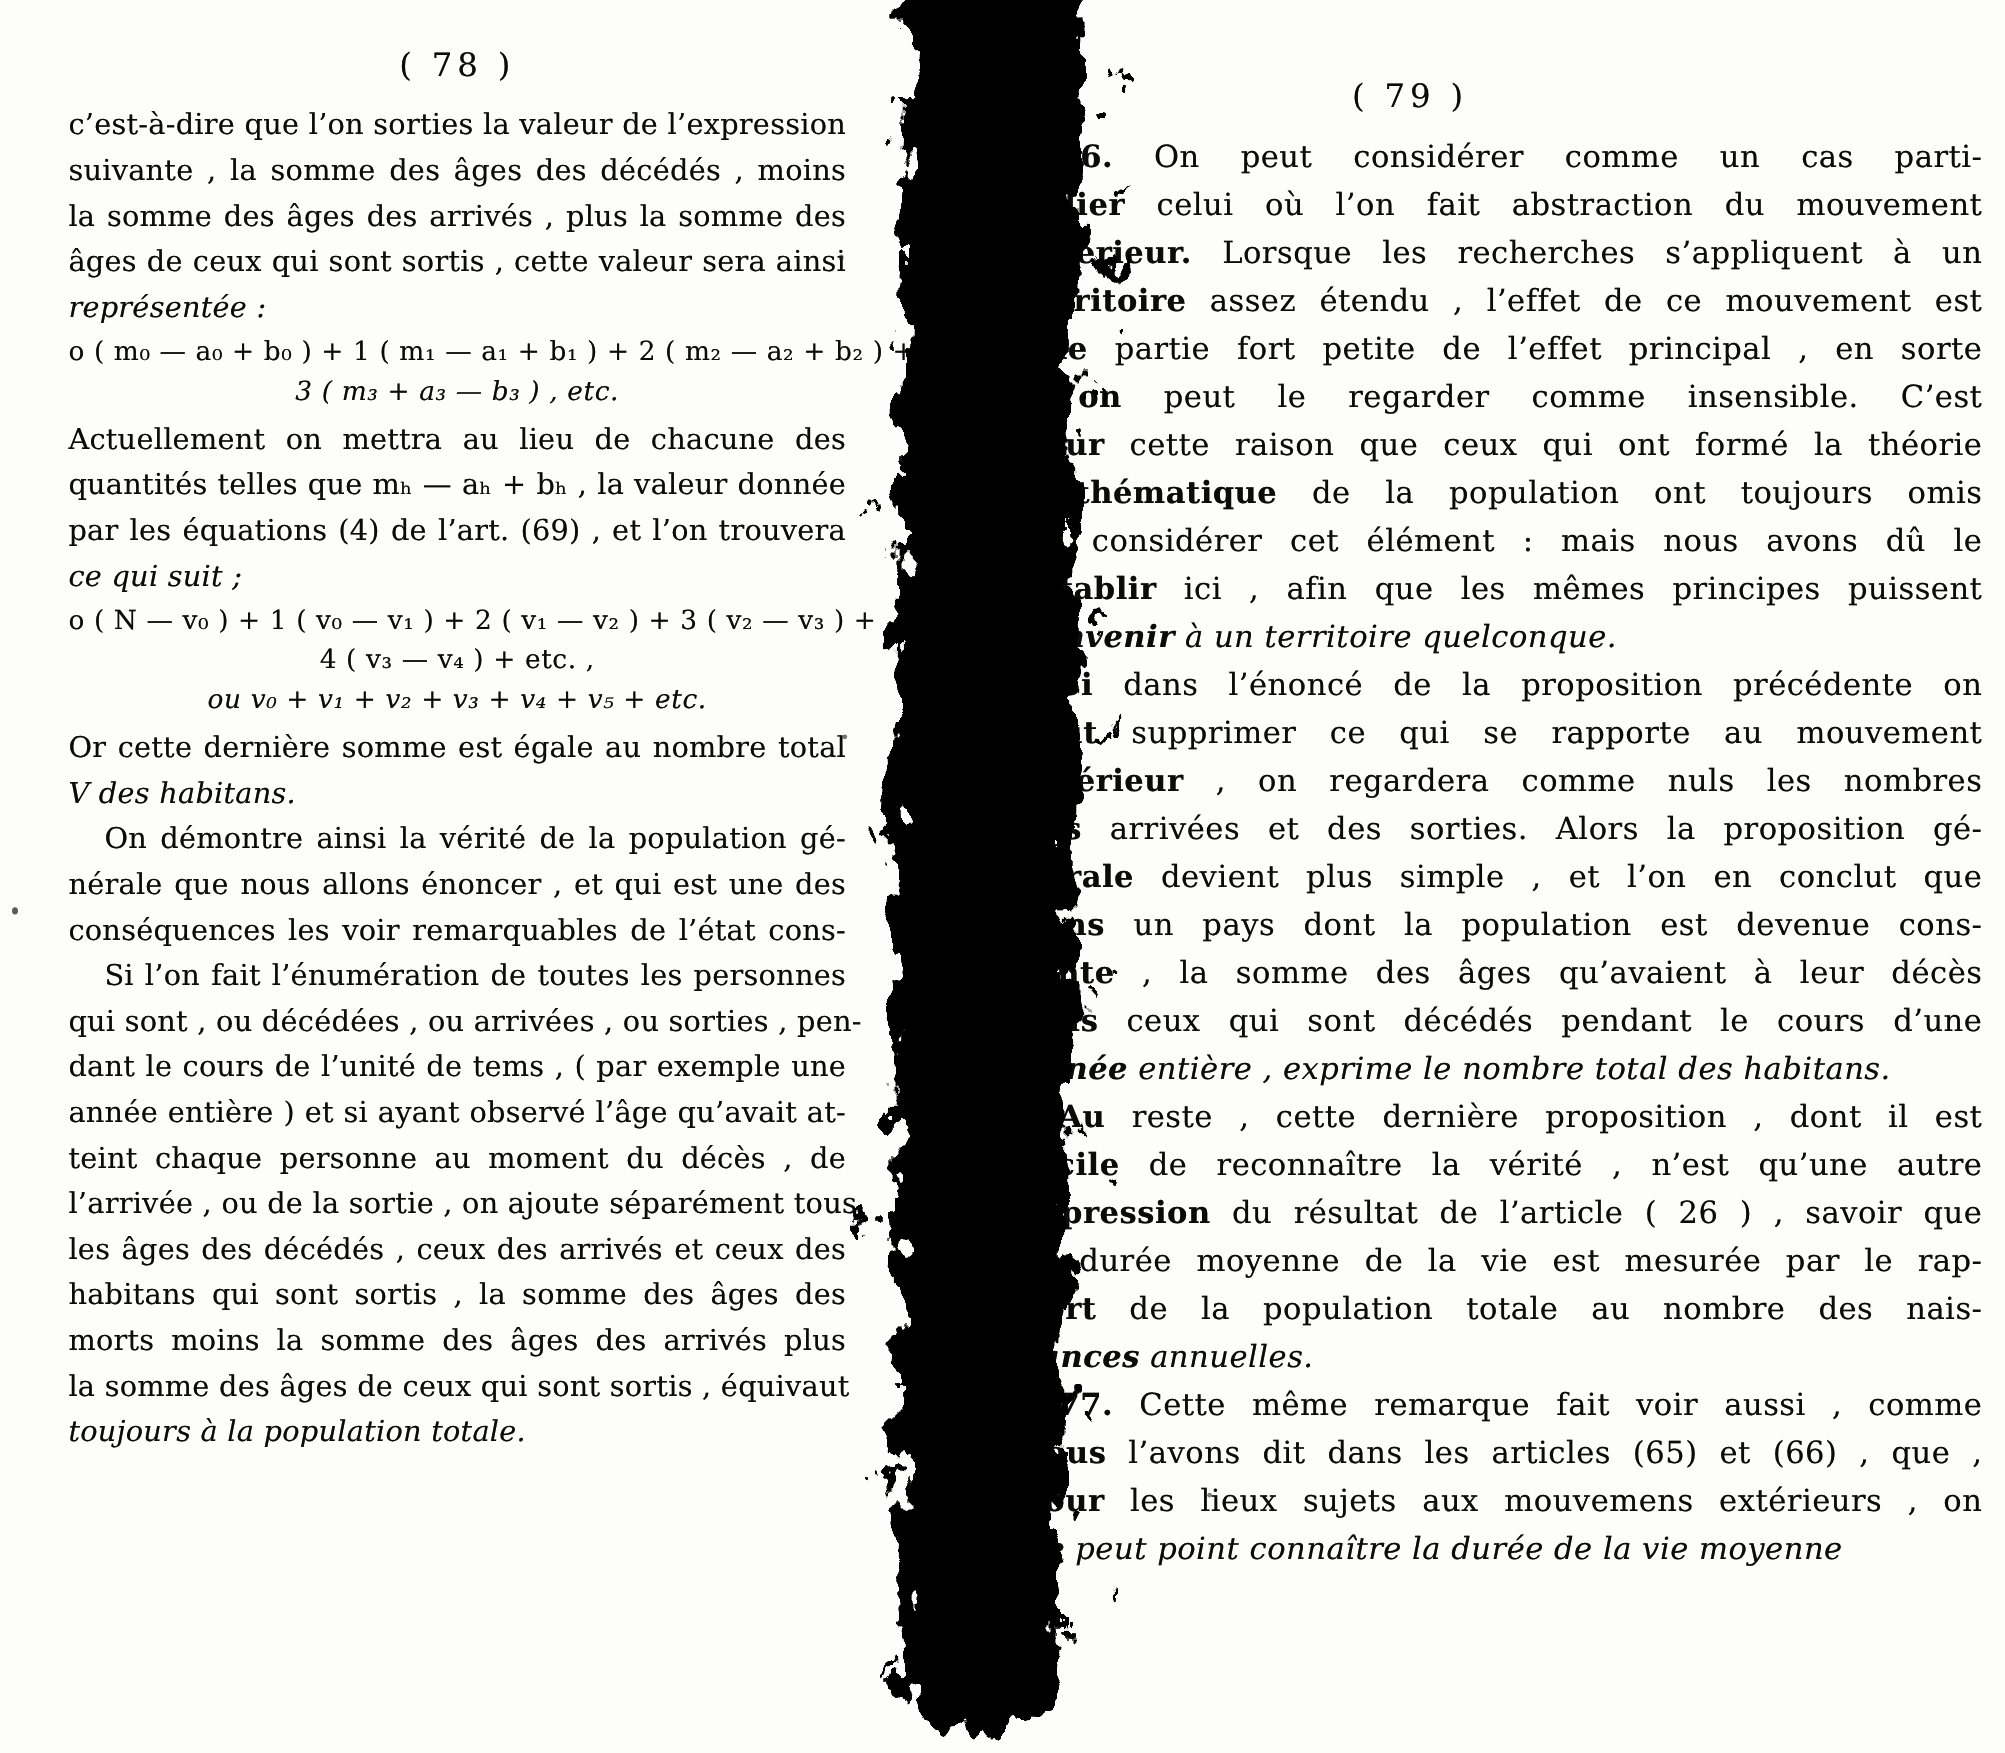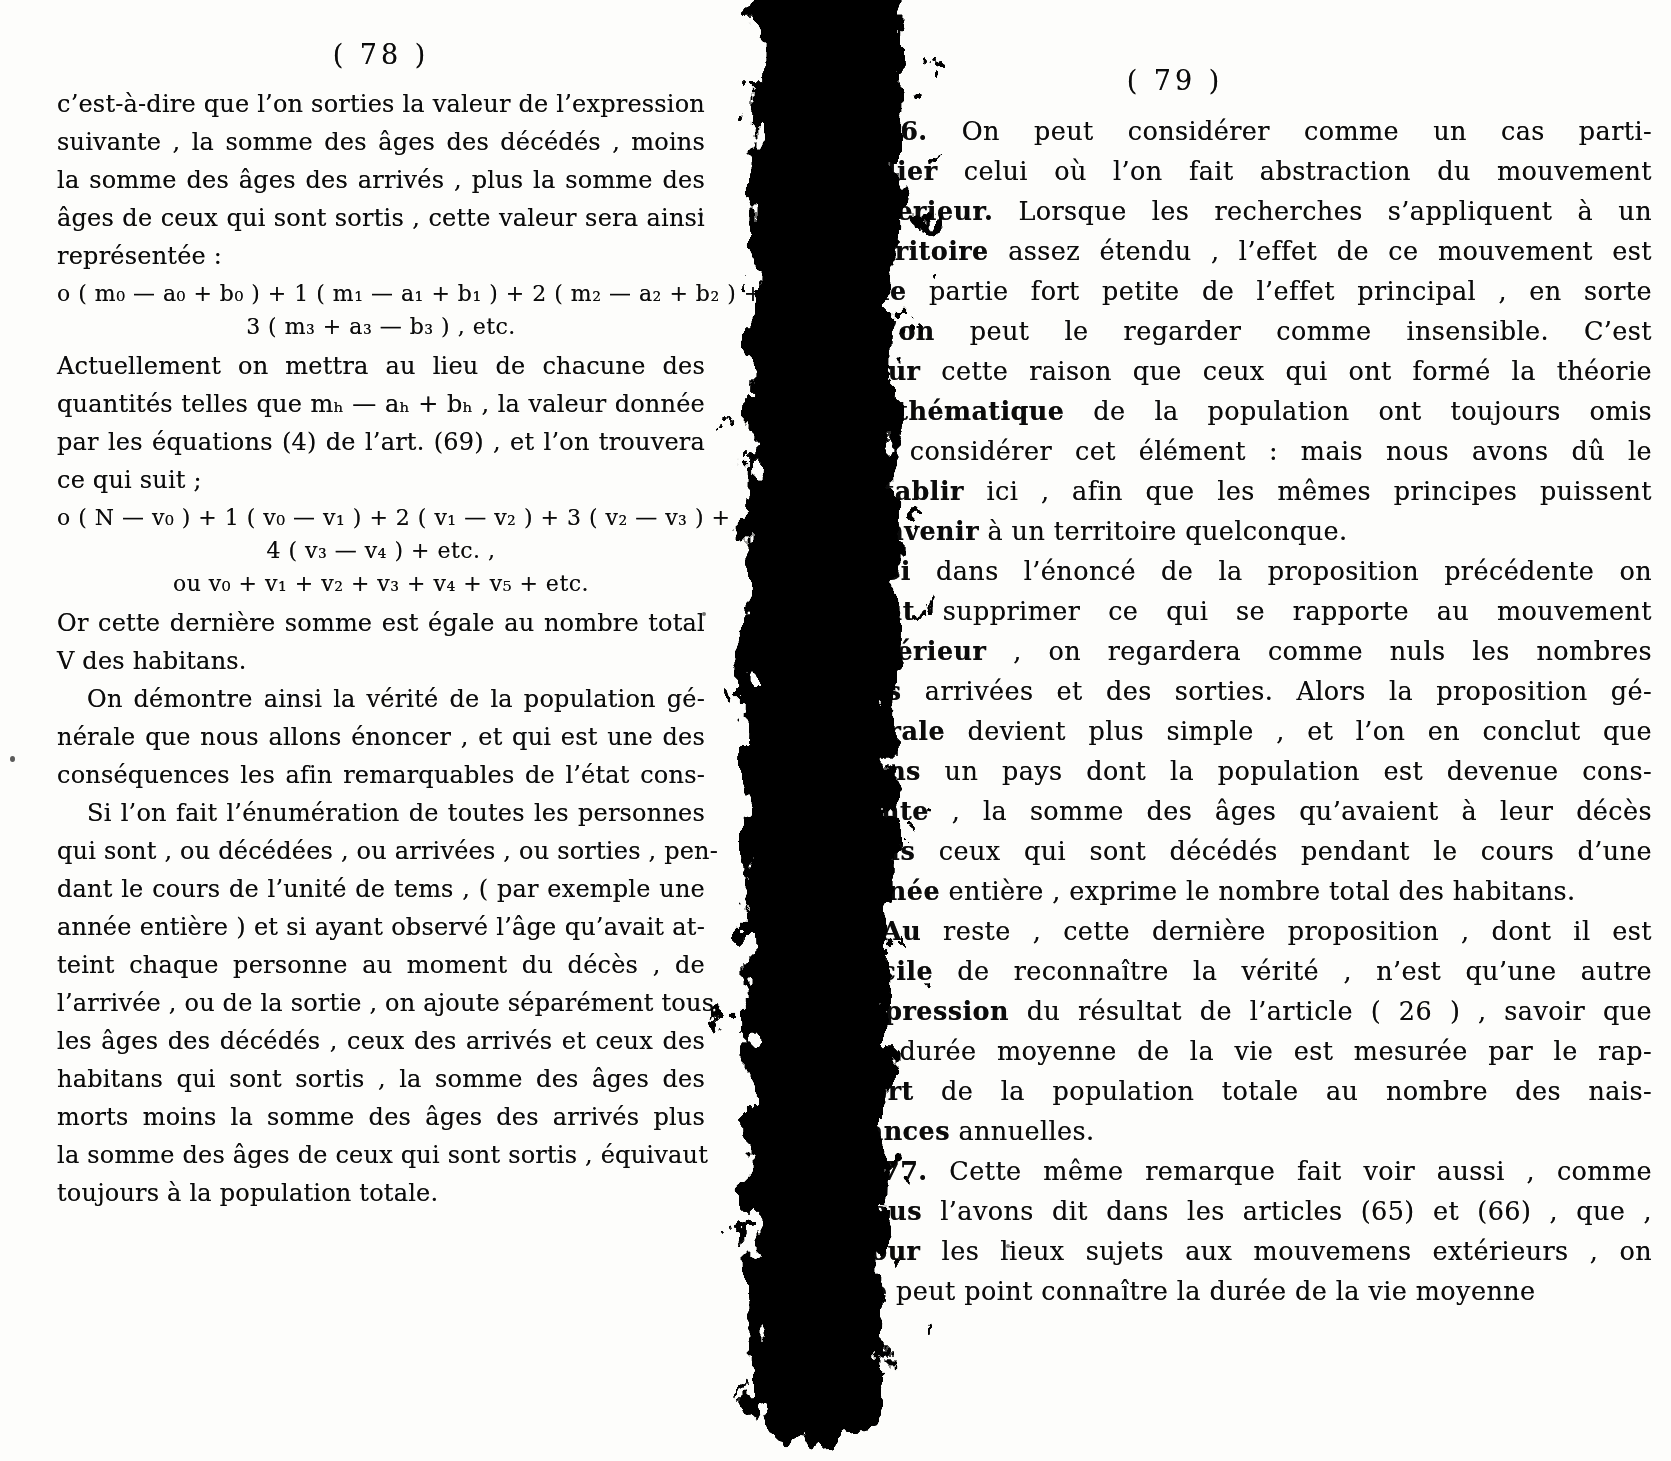--- a/index.html
+++ b/index.html
@@ -11,21 +11,21 @@
   .page{position:absolute;text-shadow:0 0 .5px rgba(0,0,0,.55);}
   .page-left{left:57px;top:34px;width:648px;font-size:24px;letter-spacing:.2px;}
   .page-right{left:852px;top:60px;width:800px;font-size:25.5px;letter-spacing:.4px;}
   .page-number{font-size:27px;line-height:42px;text-align:center;letter-spacing:4px;margin-bottom:9px;}
   .page-right .page-number{width:646px;}
   .line{
     line-height:38px;white-space:nowrap;
     text-align:justify;text-align-last:justify;
   }
   .page-right .line{line-height:40px;}
-  .line.last-line{text-align-last:left;}
+  .line.last-line{text-align-last:left;font-style:italic;}
   .indent .line:first-child{text-indent:30px;}
   .formula{margin:2px 0 4px 0;}
   .formula .line{
     font-size:22px;line-height:33px;letter-spacing:.5px;
     text-align:center;text-align-last:center;
   }
   .para b{font-weight:bold;}
   .gutter{position:absolute;left:615px;top:0;}
   .speck{position:absolute;background:#161616;border-radius:50%;}
 </style>
@@ -56,21 +56,21 @@
       <div class="line">4 ( v₃ — v₄ ) + etc. ,</div>
       <div class="line last-line">ou v₀ + v₁ + v₂ + v₃ + v₄ + v₅ + etc.</div>
     </div>
   <div class="para">
       <div class="line">Or cette dernière somme est égale au nombre total</div>
       <div class="line last-line">V des habitans.</div>
     </div>
   <div class="para indent">
       <div class="line">On démontre ainsi la vérité de la population gé-</div>
       <div class="line">nérale que nous allons énoncer , et qui est une des</div>
-      <div class="line">conséquences les afin remarquables de l’état cons-</div>
+      <div class="line">conséquences les voir remarquables de l’état cons-</div>
     </div>
   <div class="para indent">
       <div class="line">Si l’on fait l’énumération de toutes les personnes</div>
       <div class="line">qui sont , ou décédées , ou arrivées , ou sorties , pen-</div>
       <div class="line">dant le cours de l’unité de tems , ( par exemple une</div>
       <div class="line">année entière ) et si ayant observé l’âge qu’avait at-</div>
       <div class="line">teint chaque personne au moment du décès , de</div>
       <div class="line">l’arrivée , ou de la sortie , on ajoute séparément tous</div>
       <div class="line">les âges des décédés , ceux des arrivés et ceux des</div>
       <div class="line">habitans qui sont sortis , la somme des âges des</div>

